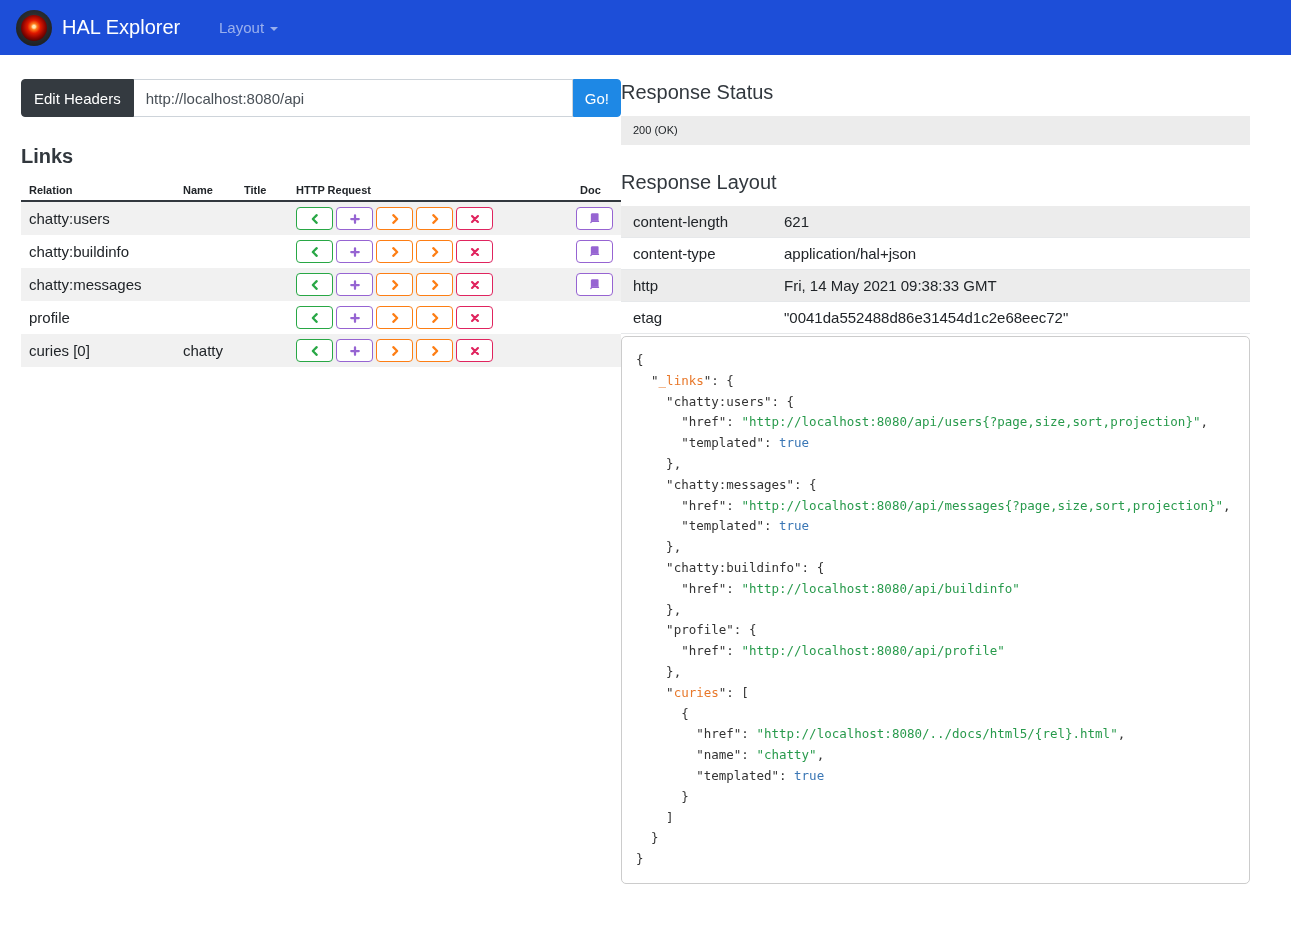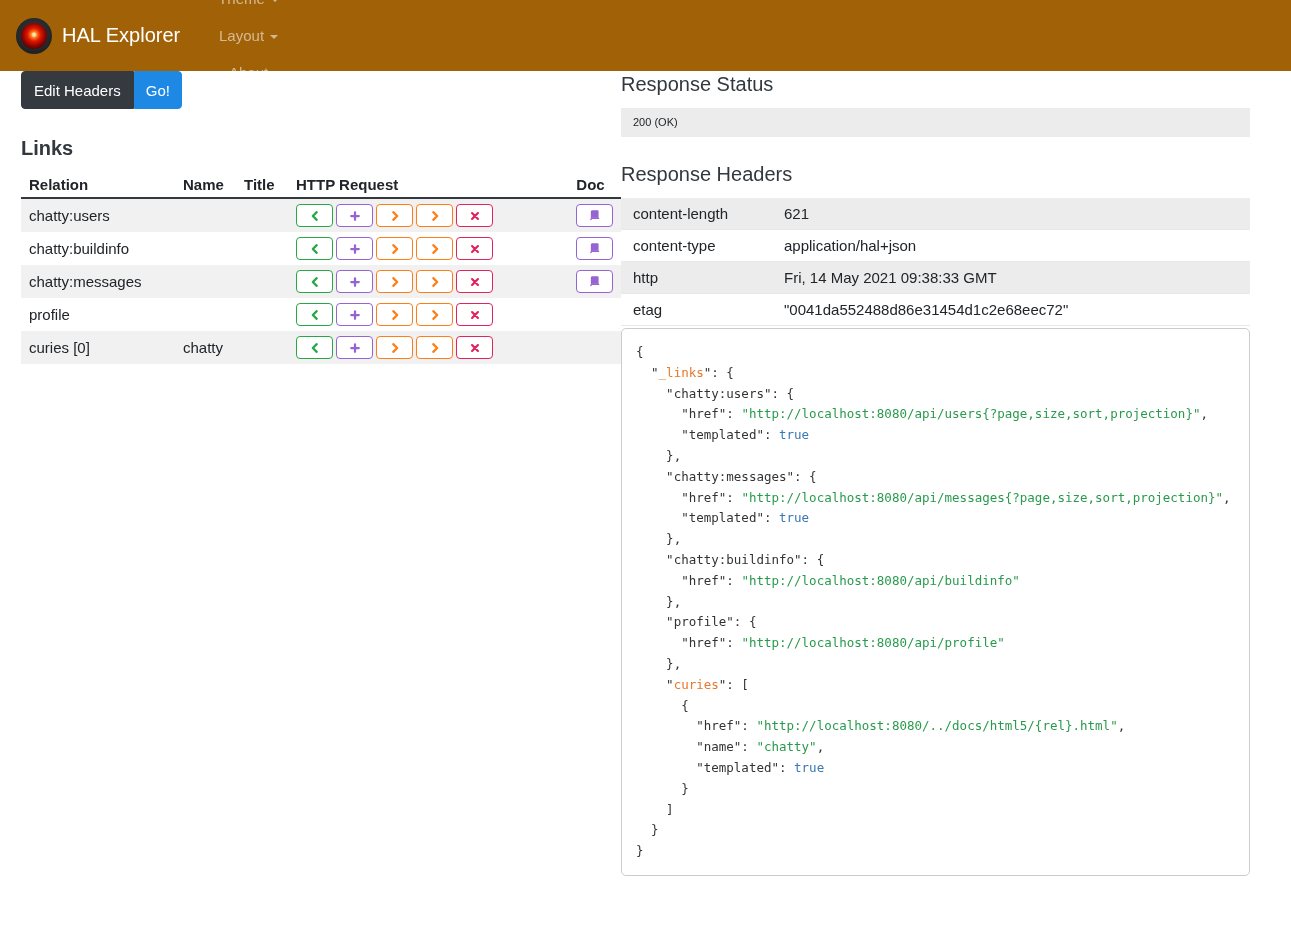--- a/index.html
+++ b/index.html
@@ -4,21 +4,21 @@
 <style>
   * { box-sizing: border-box; margin: 0; padding: 0; }
   body {
     width: 1291px; height: 942px; overflow: hidden;
     background: #fff; color: #212529;
     font-family: "Liberation Sans", "DejaVu Sans", sans-serif;
     font-size: 15px;
   }
   
   .navbar {
-    height: 71px; background: #a16207; display: flex; align-items: center;
+    height: 55px; background: #1d4ed8; display: flex; align-items: center;
     padding: 0 16px;
   }
   .hal-logo {
     width: 36px; height: 36px; border-radius: 50%;
     background: radial-gradient(circle at 50% 42%, #cfd3d6 0 4%, #6a7075 12%, #2a2e32 40%, #16181a 100%);
     display: flex; align-items: center; justify-content: center;
     margin-right: 10px; flex: 0 0 auto;
   }
   .hal-eye {
     width: 26px; height: 26px; border-radius: 50%;
@@ -29,21 +29,21 @@
   .nav-item {
     color: rgba(255,255,255,.55); text-decoration: none; padding: 8px 12px;
     font-size: 15px; cursor: pointer; white-space: nowrap;
   }
   .caret {
     display: inline-block; width: 0; height: 0; margin-left: 6px; vertical-align: 2px;
     border-left: 4px solid transparent; border-right: 4px solid transparent;
     border-top: 4px solid rgba(255,255,255,.55);
   }
   
-  .main { display: flex; }
+  .main { display: flex; padding-top: 24px; }
   .left-panel  { width: 600px; margin-left: 21px; flex: 0 0 auto; }
   .right-panel { width: 629px; flex: 0 0 auto; }
   h2 { font-size: 20px; font-weight: 400; color: #32383e; line-height: 27px; }
   
   .input-group { display: flex; height: 38px; }
   .btn-edit-headers {
     background: #343a40; color: #fff; border: 1px solid #343a40;
     border-radius: 4px 0 0 4px; padding: 0 12px; font-size: 15px;
     font-family: inherit; cursor: pointer; white-space: nowrap;
   }
@@ -53,21 +53,21 @@
   }
   .btn-go {
     background: #1e88e5; color: #fff; border: 1px solid #1e88e5;
     border-radius: 0 4px 4px 0; padding: 0 11px; font-size: 15px;
     font-family: inherit; cursor: pointer;
   }
   
   .links-title { margin: 26px 0 10px; font-weight: bold; }
   table { border-collapse: collapse; width: 100%; }
   .links-table th {
-    text-align: left; font-weight: bold; font-size: 15px;
+    text-align: left; font-weight: bold; font-size: 11px;
     padding: 4px 8px; border-bottom: 2px solid #32383e; white-space: nowrap;
   }
   .links-table th.col-doc { text-align: center; }
   .links-table td { padding: 5px 8px; font-size: 15px; vertical-align: middle; }
   .links-table tbody tr:nth-child(odd) { background: #f1f1f1; }
   .links-table td.cell-doc { text-align: right; }
   .btn-group { display: flex; gap: 3px; }
   .http-btn, .doc-btn {
     width: 37px; height: 23px; background: #fff; border-radius: 4px;
     display: inline-flex; align-items: center; justify-content: center;
@@ -105,20 +105,21 @@
       <a class="nav-item" href="#">Layout<span class="caret"></span></a>
       <a class="nav-item" href="#">About</a>
     </div>
 </nav>
 
 <div class="main">
 
   <div class="left-panel">
     <div class="input-group">
       <button class="btn-edit-headers">Edit Headers</button>
+      <input class="url-input" type="text" value="http://localhost:8080/api" style="">
       <button class="btn-go">Go!</button>
     </div>
 
     <h2 class="links-title">Links</h2>
 
     <table class="links-table">
       <colgroup>
           <col style="width:154px">
           <col style="width:61px">
           <col style="width:52px">
@@ -379,21 +380,21 @@
             <td class="cell-doc"></td>
           </tr>
         </tbody>
     </table>
   </div>
 
   <div class="right-panel">
     <h2 class="status-title">Response Status</h2>
     <div class="status-bar">200 (OK)</div>
 
-    <h2 class="rh-title">Response Headers</h2>
+    <h2 class="rh-title">Response Layout</h2>
     <table class="headers-table">
       <tbody>
           <tr>
             <td class="hkey">content-length</td>
             <td>621</td>
           </tr>
           <tr>
             <td class="hkey">content-type</td>
             <td>application/hal+json</td>
           </tr>

